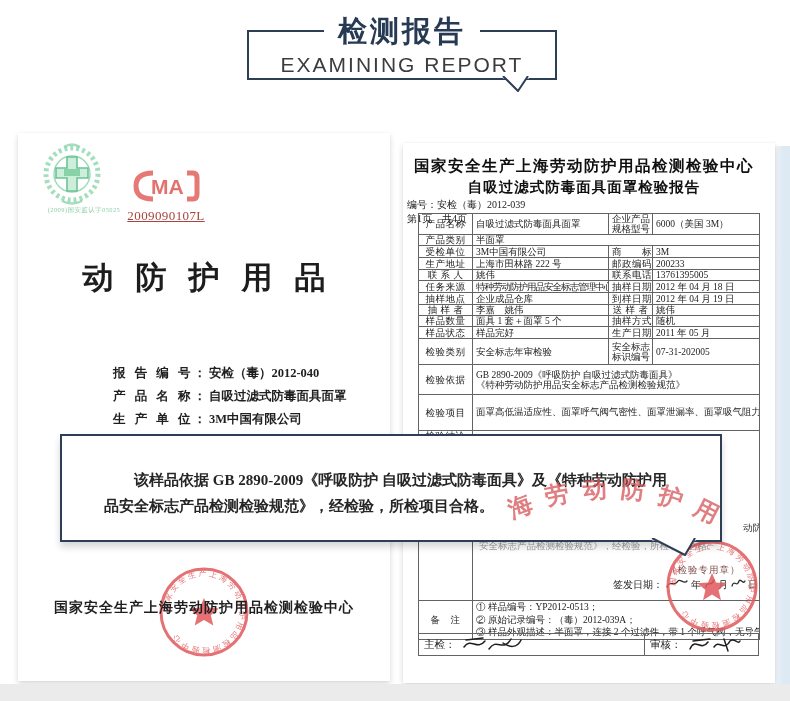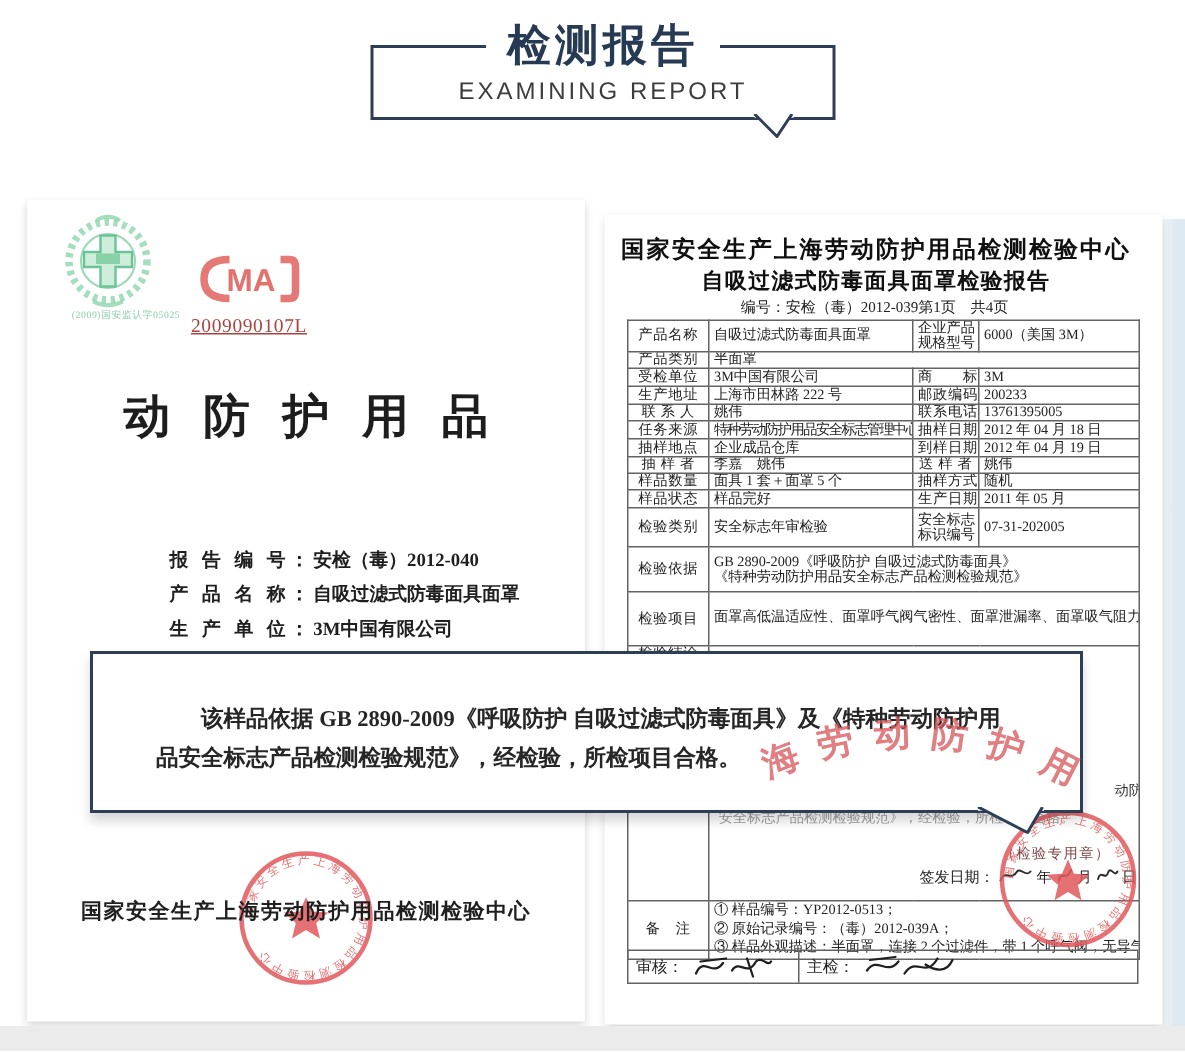--- a/index.html
+++ b/index.html
@@ -9,21 +9,21 @@
 
   
   .banner{position:absolute;left:247px;top:30px;width:306px;height:46px;background:#fff;
           border:2px solid #2e3e57;z-index:30;}
   .banner-title{position:absolute;left:50%;top:-18px;transform:translateX(-50%);
           background:#fff;padding:0 14px;white-space:nowrap;
           font-family:"Liberation Sans","DejaVu Sans",sans-serif;
           font-weight:bold;font-size:29px;line-height:34px;color:#273a54;letter-spacing:3px;}
   .banner-sub{position:absolute;left:0;right:0;top:21px;text-align:center;
           font-family:"Liberation Sans","DejaVu Sans",sans-serif;
-          font-size:16px;color:#3c3c3c;letter-spacing:2px;}
+          font-size:21px;color:#3c3c3c;letter-spacing:2px;}
   .banner-tail{position:absolute;right:24px;bottom:-16px;width:30px;height:18px;}
 
   
   .doc{position:absolute;background:#fff;box-shadow:0 3px 6px rgba(0,0,0,.15),0 0 2px rgba(0,0,0,.05);}
   .doc-left{left:18px;top:133px;width:372px;height:548px;}
   .doc-right{left:403px;top:143px;width:372px;height:540px;}
   .edge-strip{position:absolute;left:772px;top:146px;width:18px;height:538px;
           background:linear-gradient(to right,rgba(222,233,243,0),#dde9f3 60%);
           z-index:0;}
 
@@ -40,22 +40,22 @@
   .left-field .lf-label{letter-spacing:3px;}
   .left-stamp{position:absolute;left:139px;top:432px;z-index:1;opacity:.85;}
   .left-footer{position:absolute;left:0;right:0;top:466px;text-align:center;z-index:2;
           font-size:14px;font-weight:bold;color:#1f1f1f;letter-spacing:1px;}
 
   
   .r-org{position:absolute;left:0;right:10px;top:13px;text-align:center;
           font-size:15.5px;font-weight:bold;color:#101010;letter-spacing:1.5px;white-space:nowrap;}
   .r-title{position:absolute;left:0;right:10px;top:35px;text-align:center;
           font-size:14.5px;font-weight:bold;color:#101010;letter-spacing:1px;}
-  .r-meta{position:absolute;left:4px;top:55px;width:352px;display:flex;justify-content:center;
-          font-size:10px;color:#222;}
+  .r-meta{position:absolute;left:4px;top:55px;width:352px;display:flex;justify-content:flex-start;
+          font-size:10px;color:#222;flex-direction:column;}
   table.r-table{position:absolute;left:15px;top:70px;width:341px;border-collapse:collapse;table-layout:fixed;}
   table.r-table td{border:1px solid #636363;font-size:9.5px;line-height:10px;color:#222;
           padding:0 3px;overflow:hidden;white-space:nowrap;}
   td.lbl{text-align:center;letter-spacing:.5px;}
   td.lbl2{text-align:right;font-size:8.5px;line-height:9px;letter-spacing:0;}
   td.val{text-align:left;padding-left:5px;}
   .squeeze{letter-spacing:-1px;}
   td.multi{white-space:normal;line-height:12px;padding:2px 4px;}
   td.concl-lbl{vertical-align:top;padding-top:118px;}
   td.concl{position:relative;padding:0;}
@@ -264,30 +264,30 @@
         <td class="multi" colspan="3" style="line-height:12.5px">
           <div style="white-space:nowrap">① 样品编号：YP2012-0513；</div>
           <div style="white-space:nowrap">② 原始记录编号：（毒）2012-039A；</div>
           <div style="white-space:nowrap">③ 样品外观描述：半面罩，连接 2 个过滤件，带 1 个呼气阀，无导气管。</div>
         </td>
       </tr>
     </tbody>
       </table>
 
     <div class="sig-row">
+      <div class="sig-cell" style="flex:1">
+        <span>主检：</span>
+        <svg width="64" height="20" viewBox="0 0 64 20">
+          <path d="M4,12 C11,2 17,16 25,6 M6,5 L23,3 M29,14 C37,2 43,18 51,4 M43,8 C49,12 57,14 61,5" fill="none" stroke="#1f1f1f" stroke-width="1.5" stroke-linecap="round"></path>
+        </svg>
+      </div>
       <div class="sig-cell" style="width:108px">
         <span>审核：</span>
         <svg width="56" height="20" viewBox="0 0 56 20">
           <path d="M4,14 C9,2 15,17 22,7 M7,6 L24,4 M28,12 C33,4 38,17 44,6 C48,2 52,10 54,6 M38,4 L42,16" fill="none" stroke="#1f1f1f" stroke-width="1.5" stroke-linecap="round"></path>
-        </svg>
-      </div>
-      <div class="sig-cell" style="flex:1">
-        <span>主检：</span>
-        <svg width="64" height="20" viewBox="0 0 64 20">
-          <path d="M4,12 C11,2 17,16 25,6 M6,5 L23,3 M29,14 C37,2 43,18 51,4 M43,8 C49,12 57,14 61,5" fill="none" stroke="#1f1f1f" stroke-width="1.5" stroke-linecap="round"></path>
         </svg>
       </div>
     </div>
 
     <svg class="small-stamp" width="94" height="94" viewBox="0 0 94 94">
       <circle cx="47" cy="47" r="44" fill="none" stroke="#e2595c" stroke-width="3"></circle>
       <path id="rstamp-arc" d="M 10 47 A 37 37 0 1 1 84 47 A 37 37 0 1 1 10 47" fill="none"></path>
       <text font-size="8" fill="#e2595c" letter-spacing="2.4">
         <textPath href="#rstamp-arc">国家安全生产上海劳动防护用品检测检验中心</textPath>
       </text>

